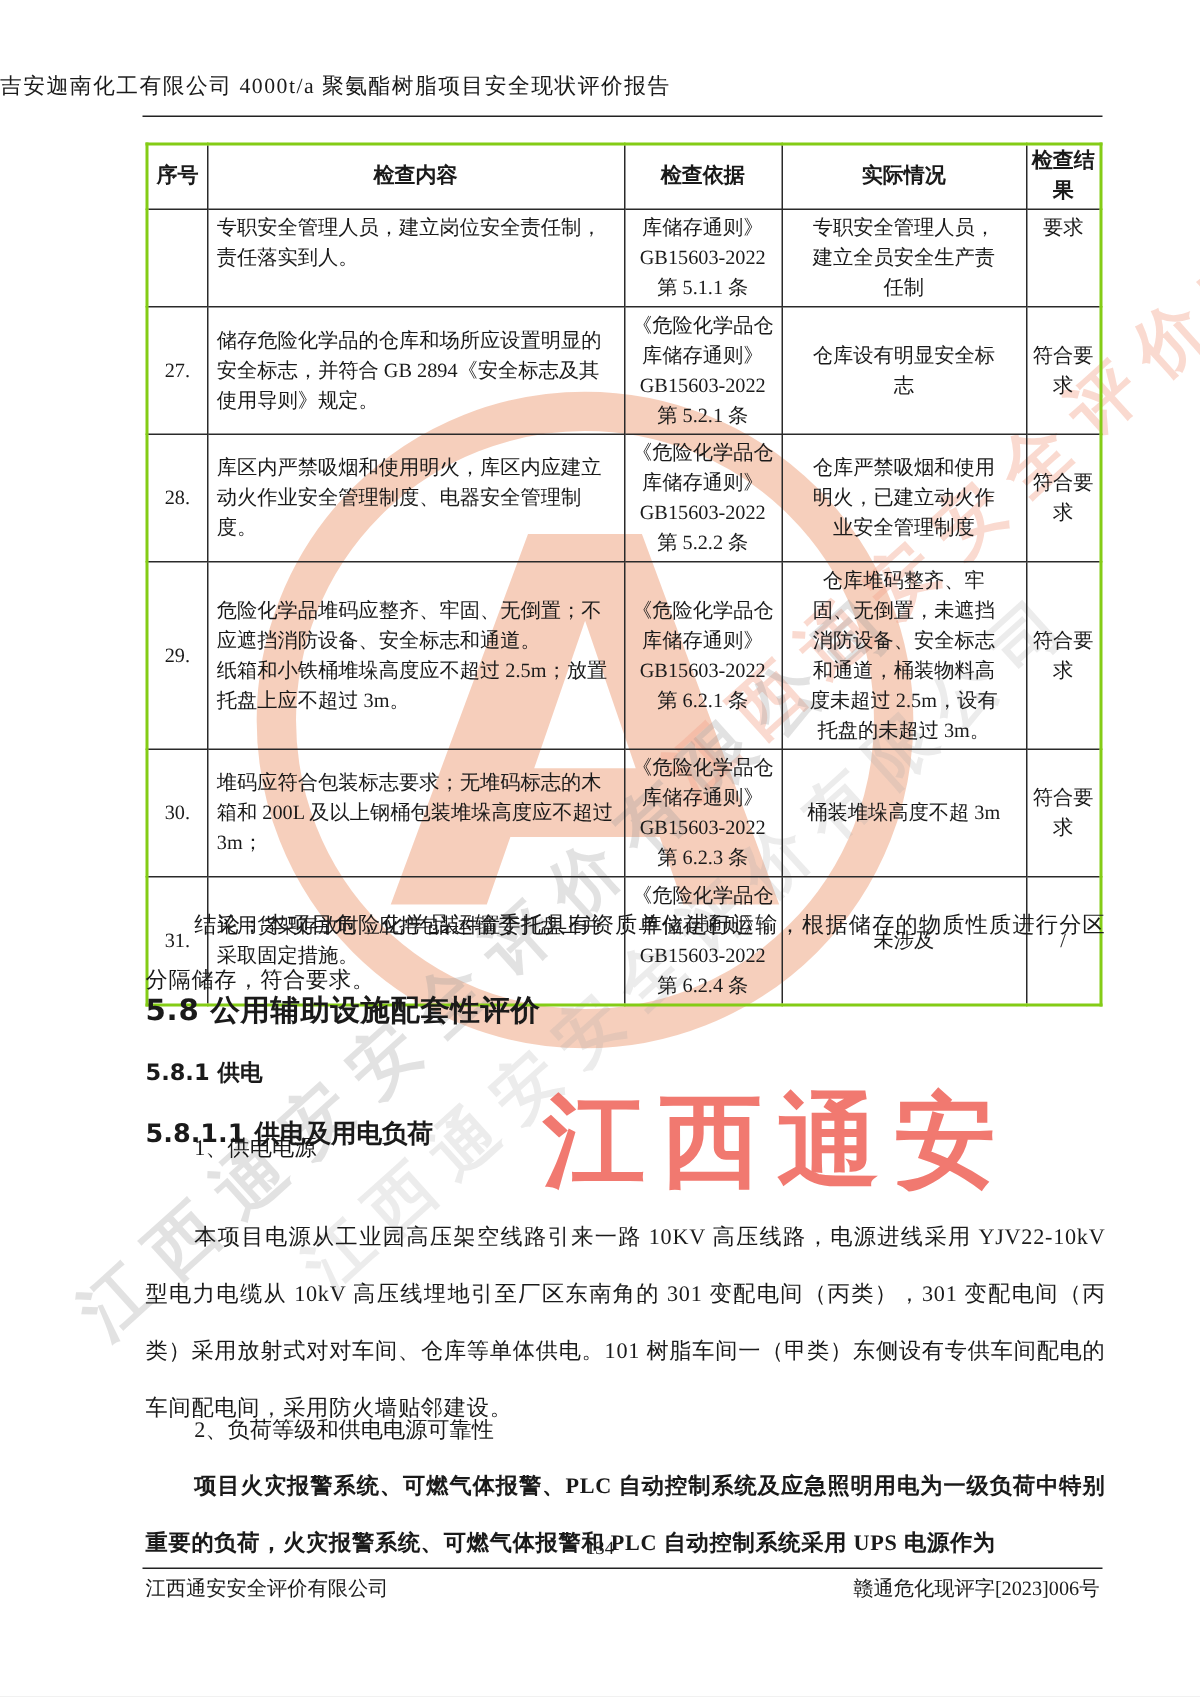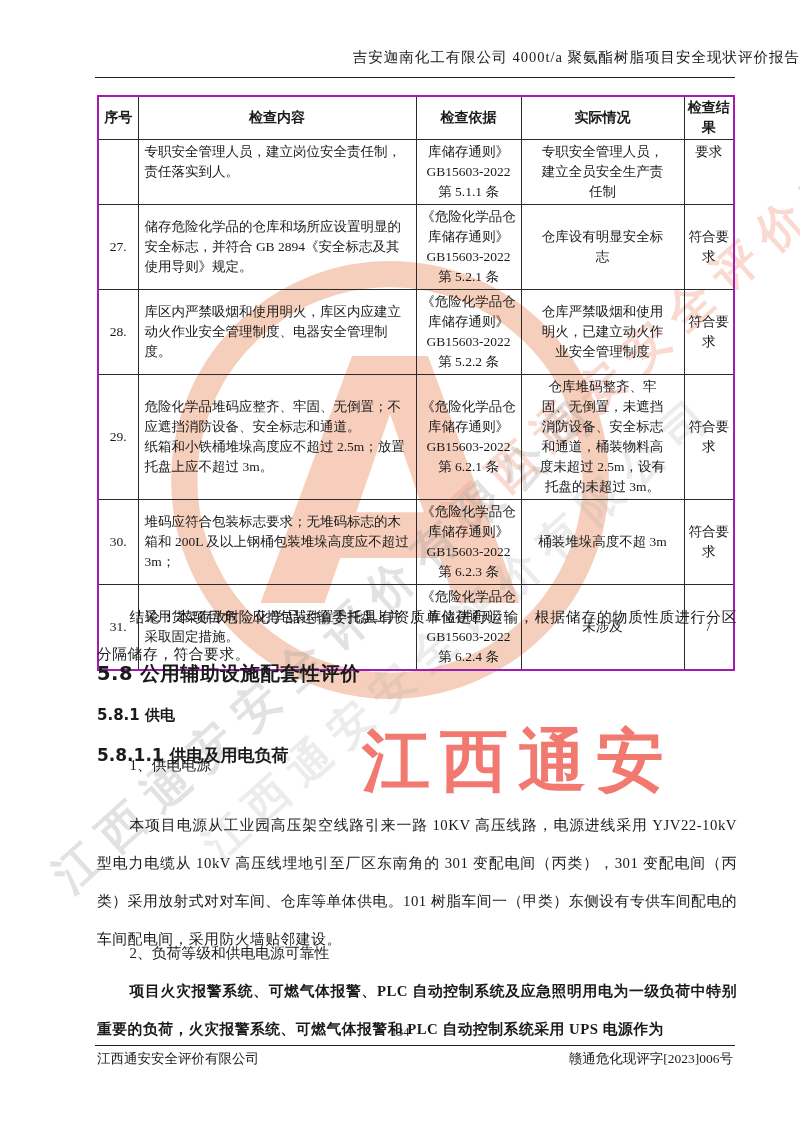--- a/index.html
+++ b/index.html
@@ -18,28 +18,28 @@
   .wm-diag3{left:190px;top:830px;font-size:44px;letter-spacing:12px;color:rgba(170,170,170,0.22);
             transform:rotate(-42deg);}
   .wm-ya{position:absolute;left:388px;top:578px;font-size:84px;font-weight:bold;
          font-family:"DejaVu Sans",sans-serif;color:rgba(118,205,231,0.55);letter-spacing:2px;}
   .wm-brand{position:absolute;left:362px;top:716px;font-size:68px;font-weight:bold;
             font-family:"DejaVu Sans",sans-serif;color:rgba(238,92,80,0.82);letter-spacing:10px;}
 
   
   .content{position:absolute;inset:0;z-index:1;}
 
-  .header-title{position:absolute;left:0;top:48px;width:100%;text-align:right;
+  .header-title{position:absolute;left:0;top:48px;width:100%;text-align:left;
                 font-size:14.5px;letter-spacing:1px;}
   .header-rule{position:absolute;left:95px;top:77px;width:640px;border-top:1.6px solid #222;}
 
   table.check-table{position:absolute;left:97px;top:95px;width:636px;border-collapse:collapse;
                     table-layout:fixed;font-size:13.5px;line-height:20px;}
   table.check-table,table.check-table td,table.check-table th{border:1px solid #2a2a2a;}
-  table.check-table{border:2px solid #a21caf;}
+  table.check-table{border:2px solid #84cc16;}
   .check-table th{font-weight:bold;font-size:14px;text-align:center;vertical-align:middle;
                   padding:1px 2px;height:35px;}
   .check-table td{padding:2px 6px;vertical-align:middle;}
   .check-table td.c-no{text-align:center;padding:18px 1px;}
   .check-table td.c-content{text-align:left;white-space:pre-line;}
   .check-table td.c-basis{text-align:center;white-space:pre-line;padding:2px 2px;}
   .check-table td.c-actual{text-align:center;padding:2px 16px;}
   .check-table td.c-result{text-align:center;padding:2px 1px;}
   .check-table tbody tr:nth-child(1){height:60px;}
   .check-table tbody tr:nth-child(2){height:78px;}

